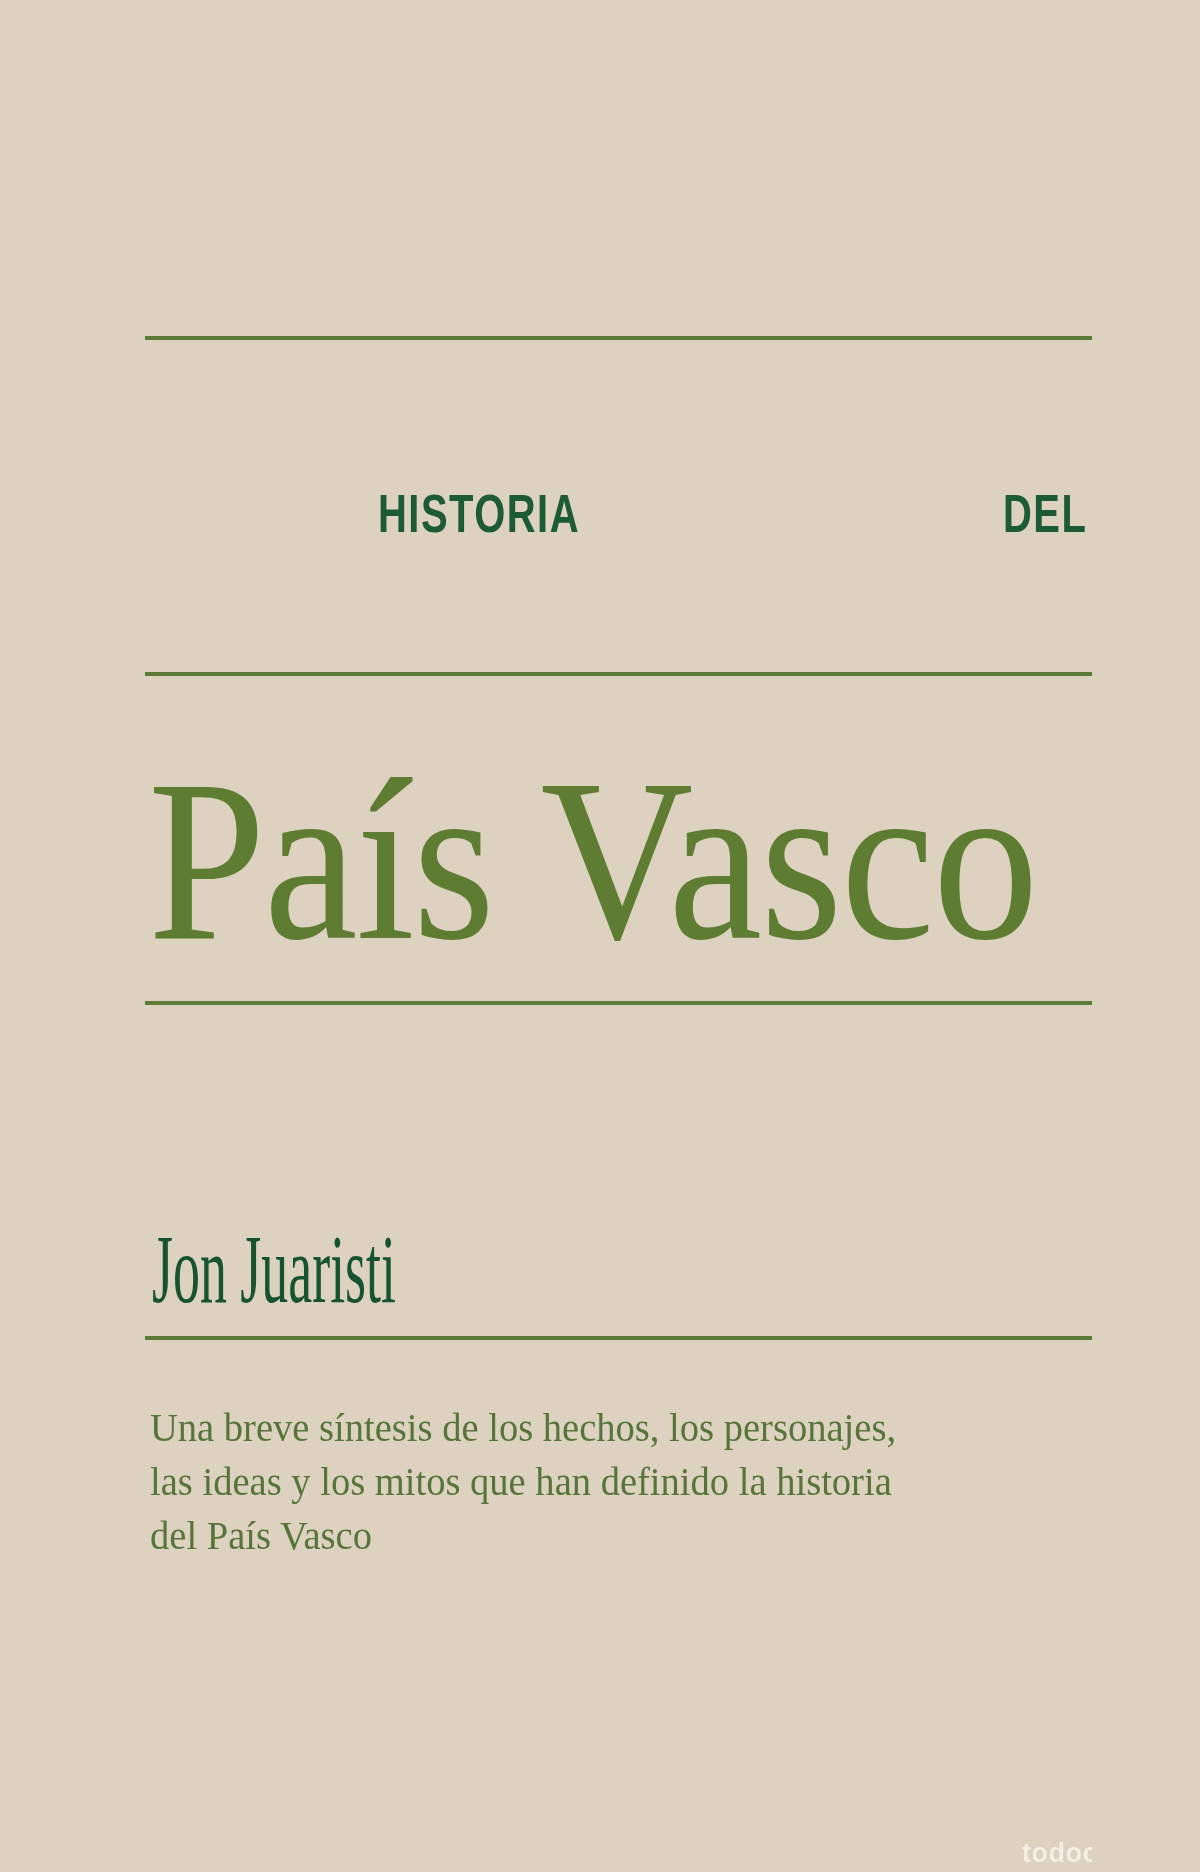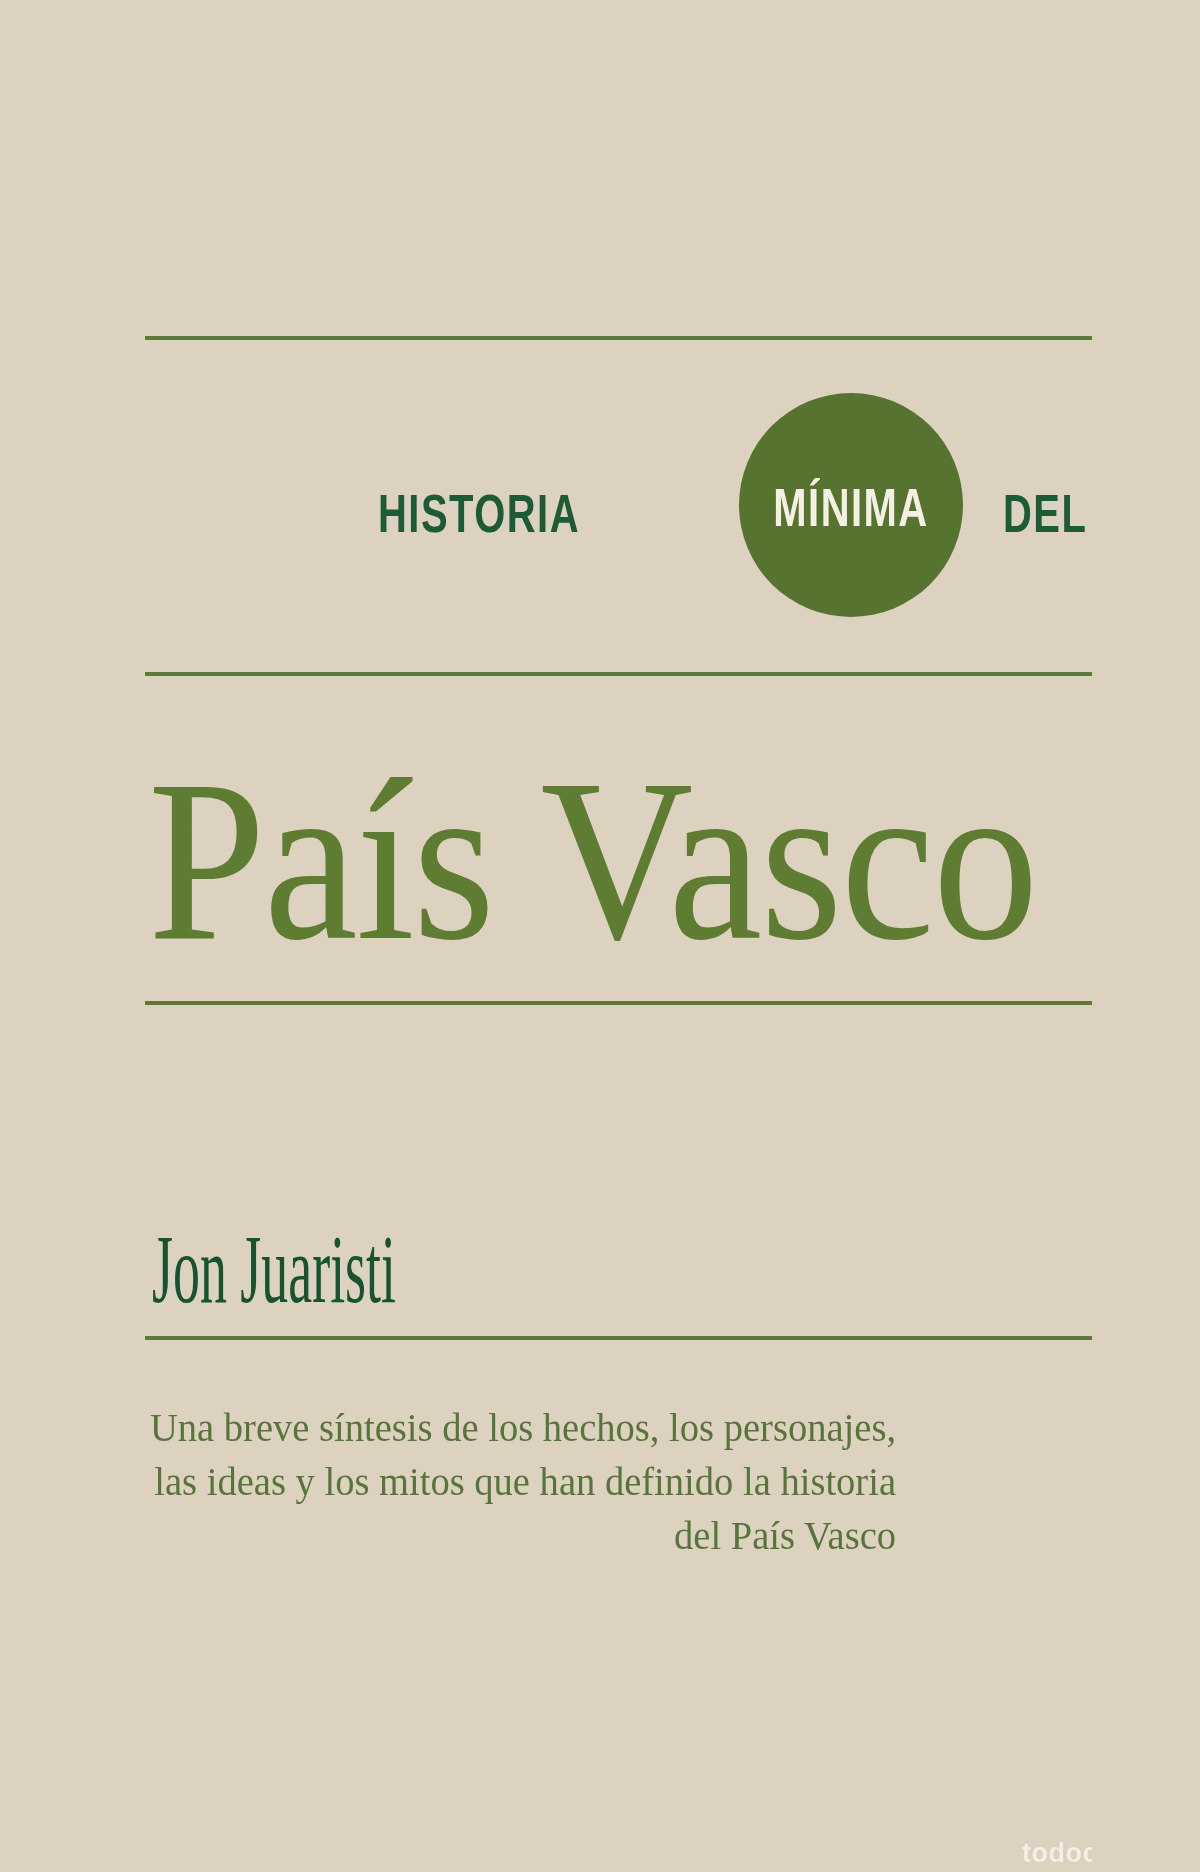--- a/index.html
+++ b/index.html
@@ -7,21 +7,20 @@
     padding: 0;
     background: #ddd2bf;
   }
   #cover {
     position: relative;
     width: 1092px;
     height: 1872px;
     background: #ddd2bf;
     overflow: hidden;
     font-family: "Liberation Serif", serif;
-    text-align: right;
   }
   .rule {
     position: absolute;
     left: 145px;
     width: 948px;
     height: 4px;
     background: #5e7a37;
   }
   #rule-1 { top: 336px; }
   #rule-2 { top: 672px; }
@@ -129,23 +128,20 @@
 </style>
 </head>
 <body>
 
 <div id="cover">
 
   <div id="rule-1" class="rule"></div>
 
   <div id="series-prefix" class="series-text">HISTORIA</div>
 
-  <div id="series-circle">
-    <span id="series-circle-label">MÍNIMA</span>
-  </div>
 
   <div id="series-suffix" class="series-text">DEL</div>
 
   <div id="rule-2" class="rule"></div>
 
   <div id="book-title">País Vasco</div>
 
   <div id="rule-3" class="rule"></div>
 
   <div id="author-name">Jon Juaristi</div>

